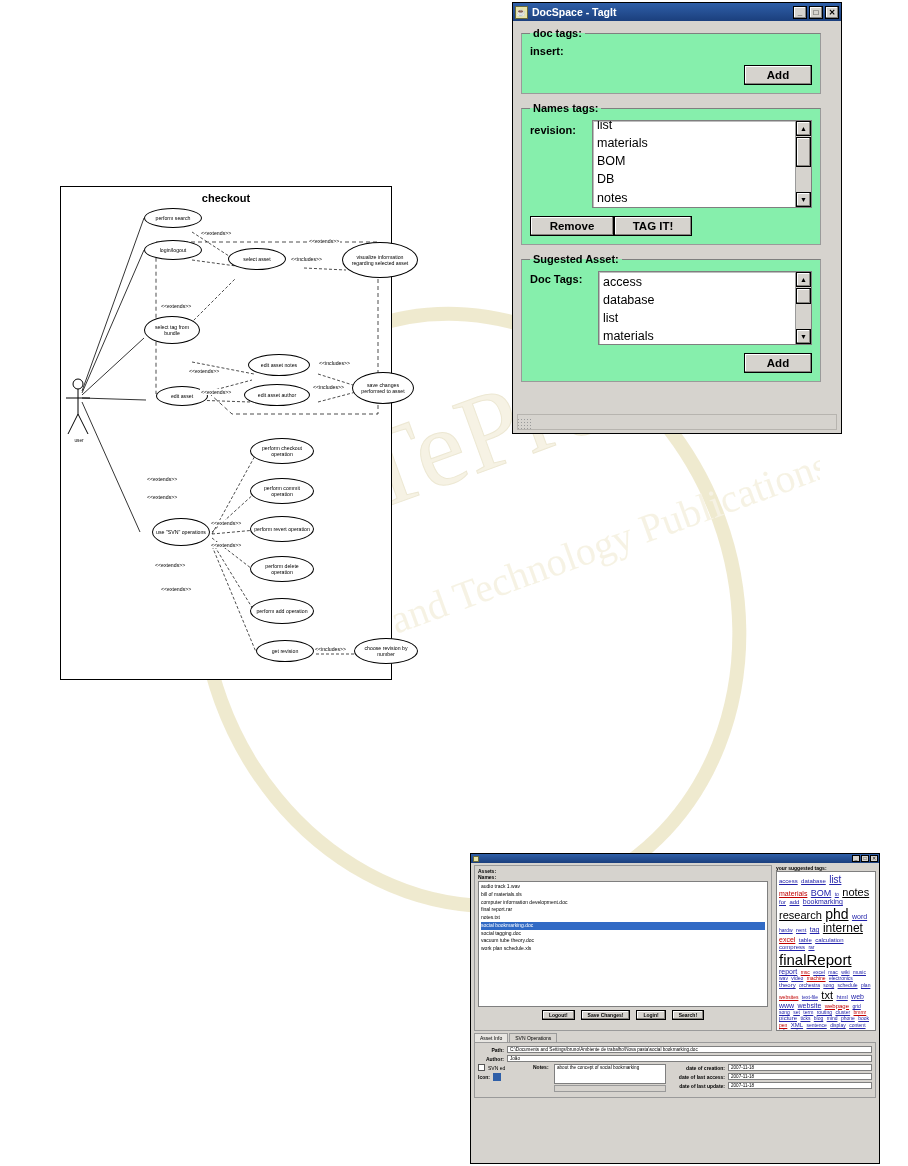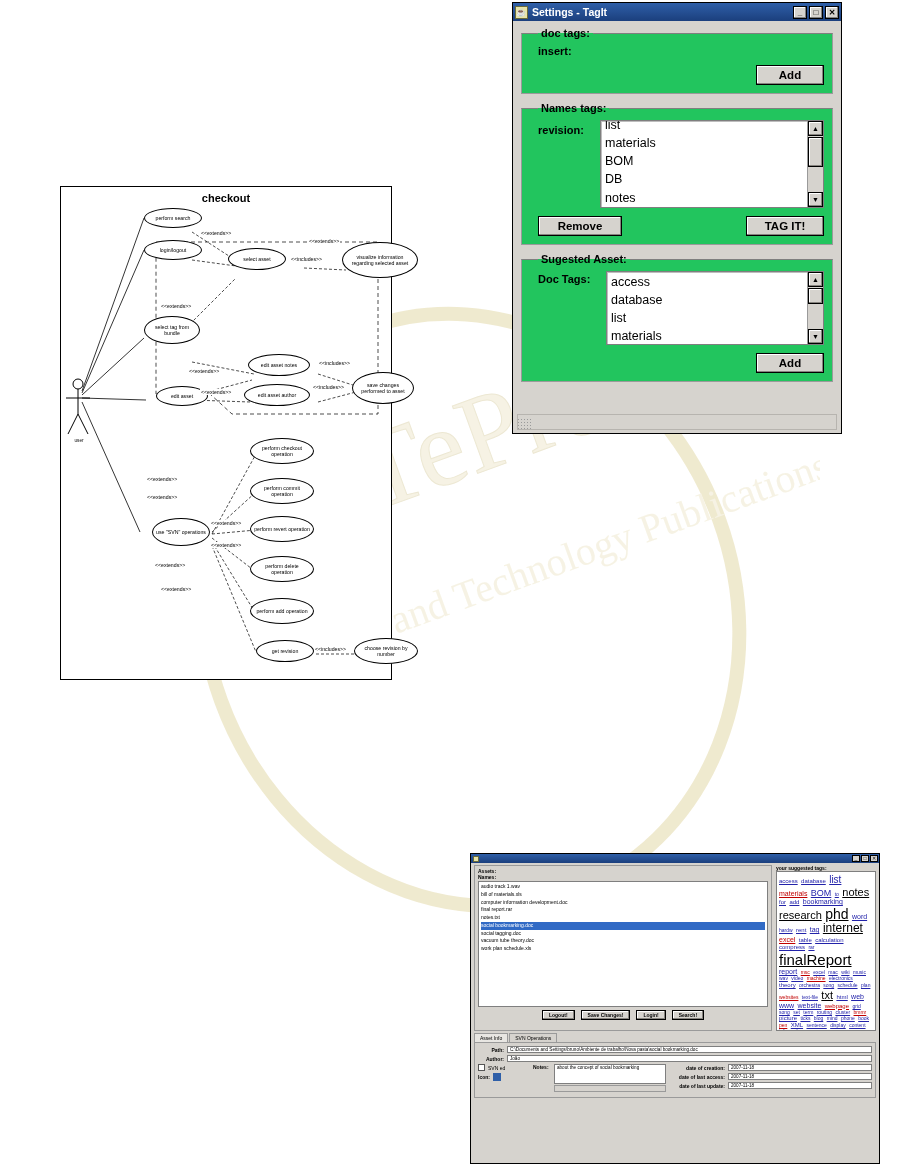--- a/index.html
+++ b/index.html
@@ -103,23 +103,23 @@
     border: 1px solid #000;
     box-shadow: inset -1px -1px 0 #808080, inset 1px 1px 0 #fff;
     font-size: 8px; line-height: 11px; text-align: center;
     color: #000;
     box-sizing: border-box;
   }
   .win-body { padding: 6px 8px; }
   fieldset.grp {
     border: 1px solid #9a9a9a;
     border-top-color: #7f7f7f;
-    margin: 0 0 8px 0;
-    padding: 6px 8px 8px 16px;
-    background: #22c55e;
+    margin: 0 12px 8px 0;
+    padding: 6px 8px 8px 8px;
+    background: #86efac;
   }
   fieldset.grp > legend {
     font-size: 11px; font-weight: bold; color: #000;
     padding: 0 3px;
   }
   .row { display: flex; align-items: center; }
   .lbl { font-size: 11px; font-weight: bold; color: #000; }
   .textfield {
     flex: 1;
     height: 19px;
@@ -390,21 +390,21 @@
   <div class="stereo" style="left:94px; top:376px;">&lt;&lt;extends&gt;&gt;</div>
   <div class="stereo" style="left:100px; top:400px;">&lt;&lt;extends&gt;&gt;</div>
   <div class="stereo" style="left:254px; top:460px;">&lt;&lt;includes&gt;&gt;</div>
 
   <div class="actor-label" style="left:6px; top:252px; width:26px;">user</div>
 </div>
 
 <div class="fig" id="tagit-window">
   <div class="titlebar">
     <div class="tb-icon">☕</div>
-    <div class="tb-title">Settings - TagIt</div>
+    <div class="tb-title">DocSpace - TagIt</div>
     <div class="tb-buttons">
       <div class="tb-btn">_</div>
       <div class="tb-btn">□</div>
       <div class="tb-btn">✕</div>
     </div>
   </div>
 
   <div class="win-body">
 
     <fieldset class="grp">
@@ -430,21 +430,21 @@
             <div>notes</div>
             <div>buy</div>
           </div>
           <div class="vscroll">
             <div class="arrow up">▲</div>
             <div class="thumb" style="top:16px; height:30px;"></div>
             <div class="arrow down">▼</div>
           </div>
         </div>
       </div>
-      <div class="row" style="justify-content:space-between; gap:0; margin-top:8px;">
+      <div class="row" style="justify-content:flex-start; gap:0; margin-top:8px;">
         <div class="btn" style="min-width:62px;">Remove</div>
         <div class="btn" style="min-width:56px;">TAG IT!</div>
       </div>
     </fieldset>
 
     <fieldset class="grp" style="margin-bottom:0;">
       <legend>Sugested Asset:</legend>
       <div class="row" style="gap:10px; align-items:flex-start;">
         <div class="lbl" style="width:58px; margin-top:2px;">Doc Tags:</div>
         <div class="listbox" style="height:74px;">

